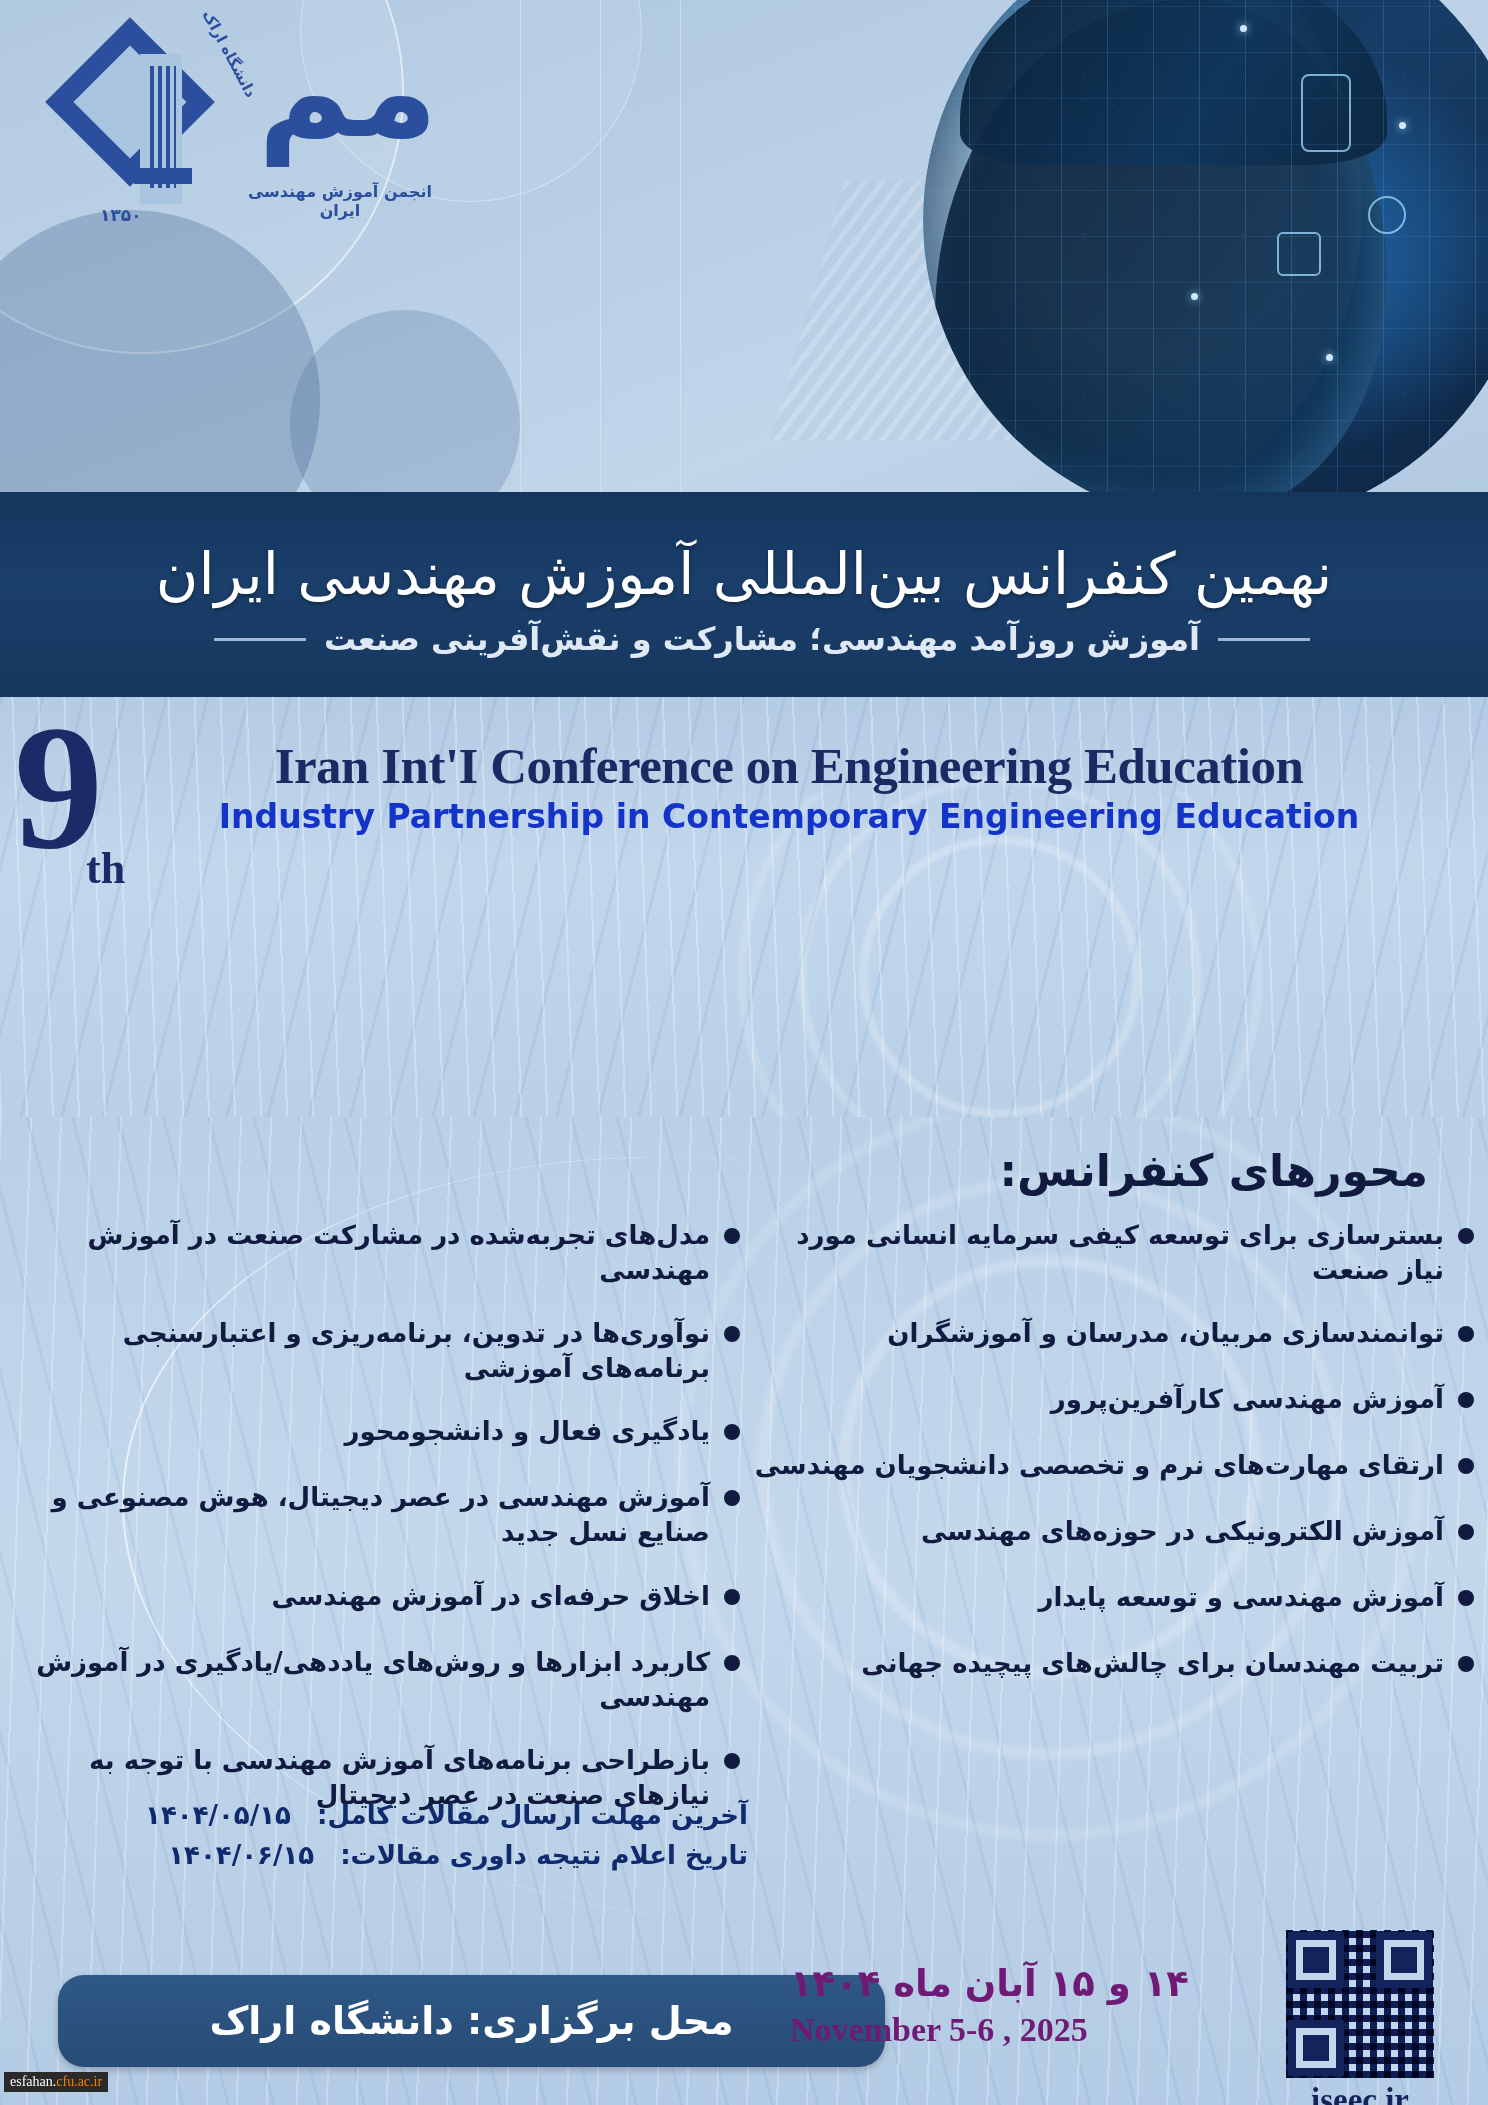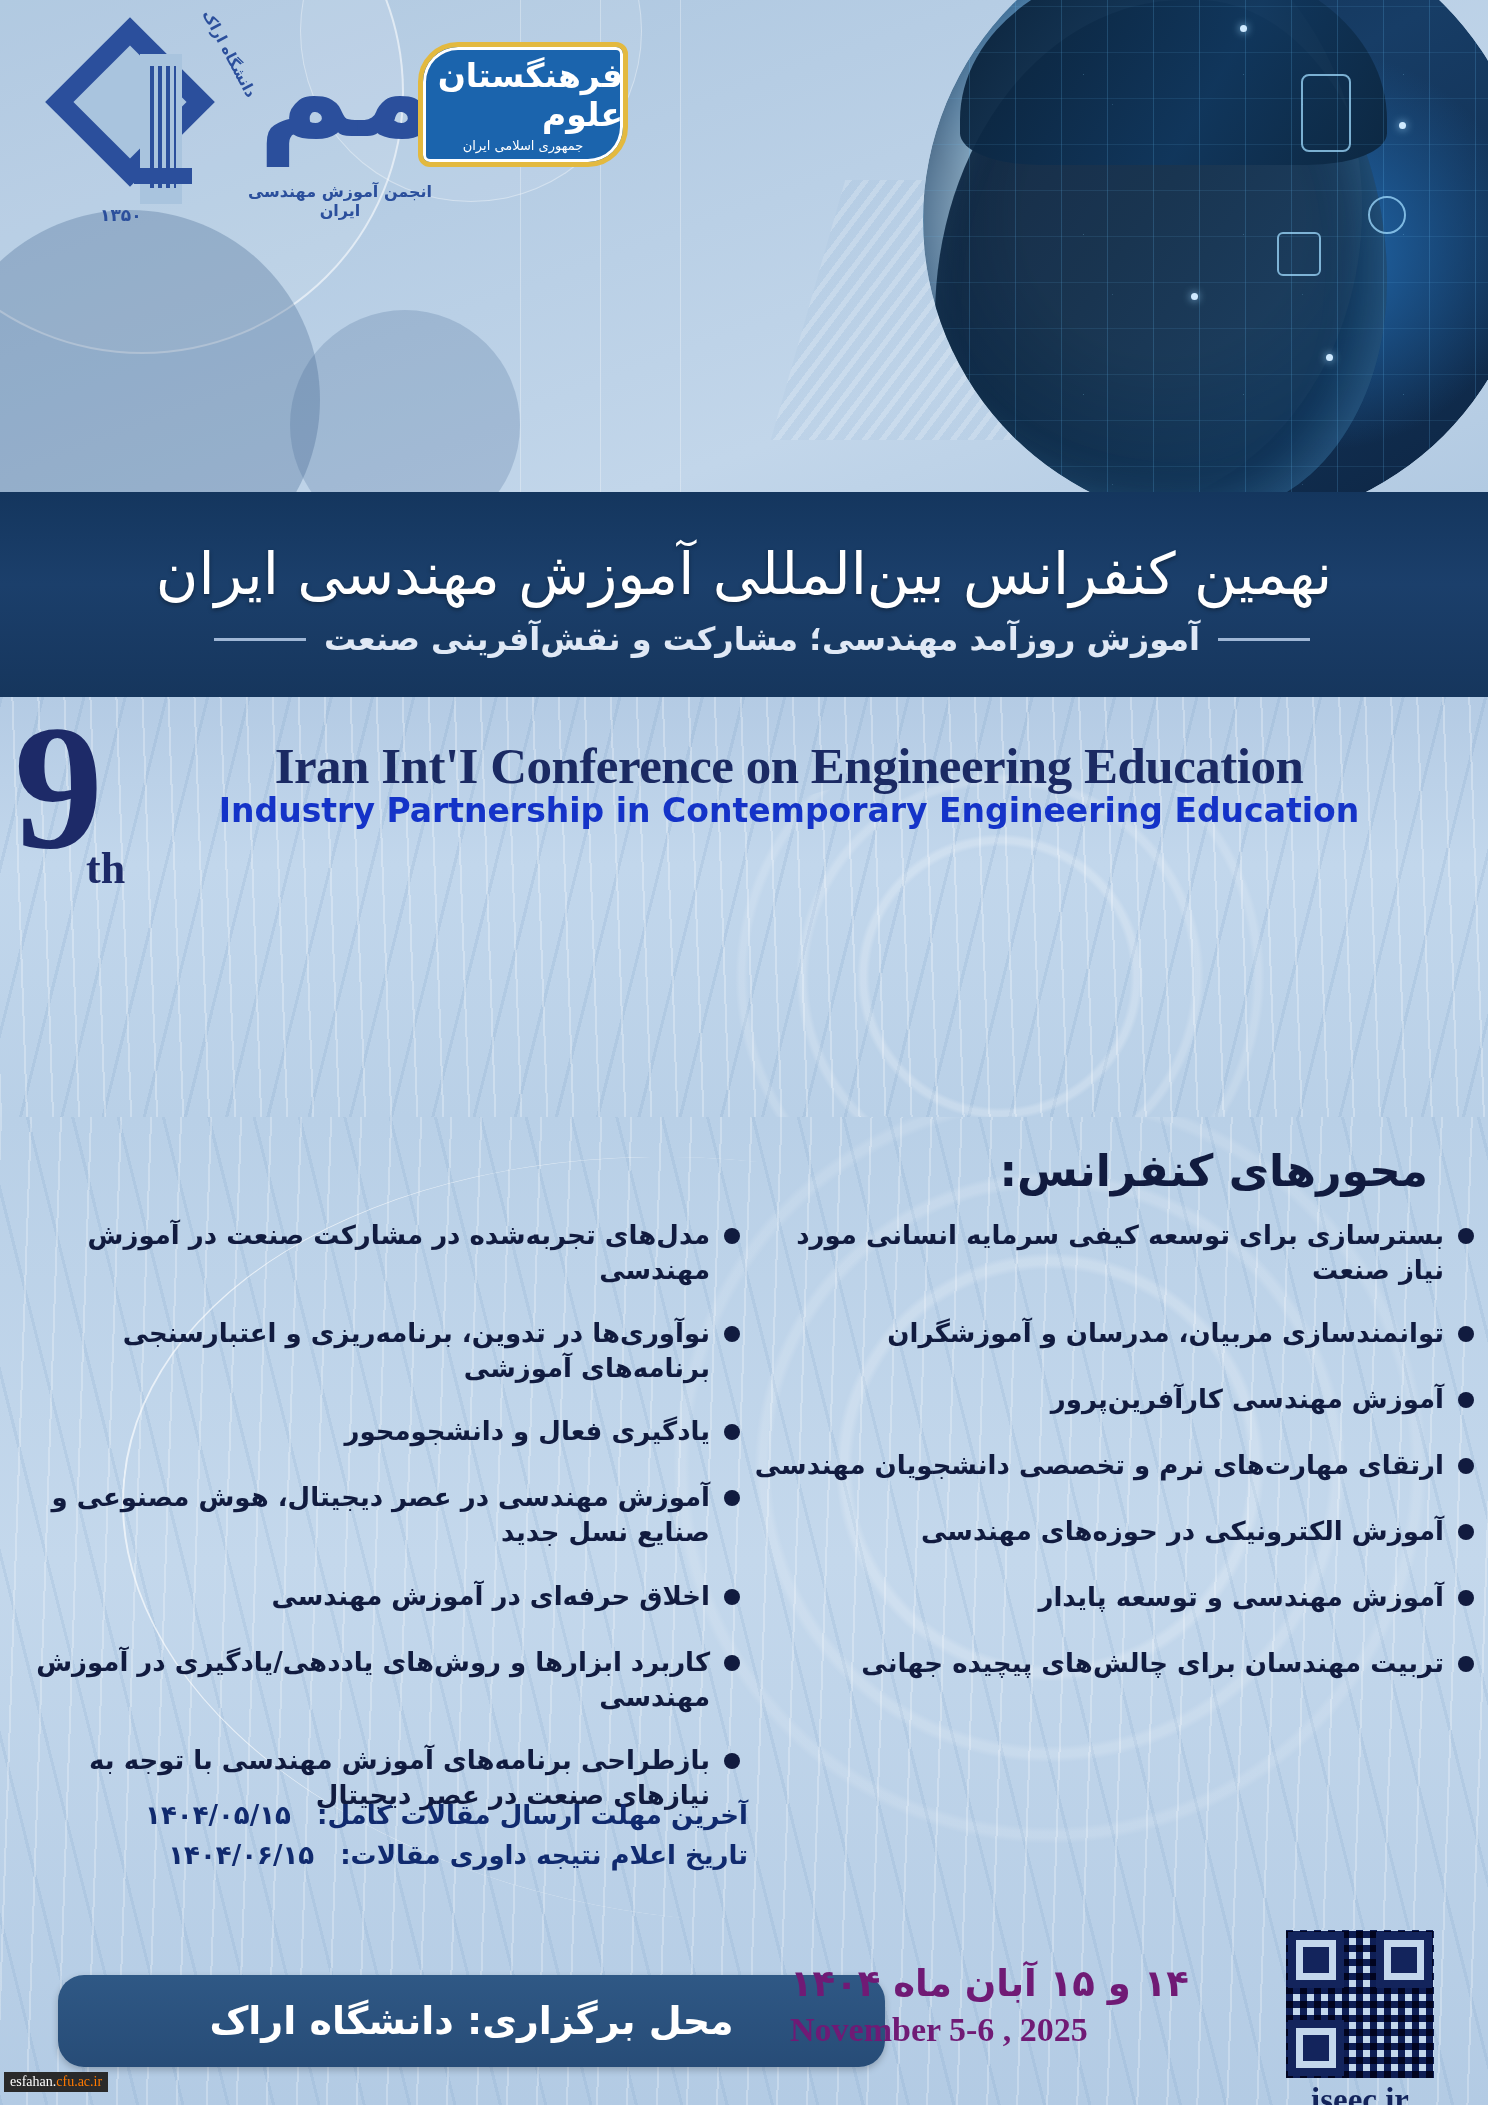--- a/index.html
+++ b/index.html
@@ -160,21 +160,21 @@
   .nine-th{
     position:absolute;left:86px;top:146px;color:#1d2a68;font-size:44px;font-weight:bold;
     font-family:"Liberation Serif",serif;
   }
   .en-title{
     position:absolute;left:110px;top:28px;right:20px;text-align:center;
     color:#1b2a63;font-size:51px;font-weight:bold;font-family:"Liberation Serif",serif;
     letter-spacing:-.5px;direction:ltr;margin-top:12px;
   }
   .en-sub{
-    position:absolute;left:110px;top:94px;right:20px;text-align:center;
+    position:absolute;left:110px;top:100px;right:20px;text-align:center;
     color:#1433c8;font-size:33px;font-weight:bold;direction:ltr;
   }
 
   
   .topics-head{
     position:absolute;right:60px;top:1145px;color:#111b3f;font-size:44px;font-weight:bold;
   }
   .cols{position:absolute;left:0;top:1218px;width:1488px;height:600px;}
   .col{position:absolute;top:0;}
   .col-right{right:14px;width:720px;}
@@ -306,26 +306,20 @@
         <div class="pillar-base"></div>
         <div class="arak-curve">دانشگاه اراک</div>
         <div class="arak-year">۱۳۵۰</div>
       </div>
 
       <div class="logo-isee">
         <div class="isee-mark">مم</div>
         <div class="isee-txt">انجمن آموزش مهندسی ایران</div>
       </div>
 
-      <div class="logo-acad">
-        <div class="acad-frame">
-          <div class="acad-l1">فرهنگستان علوم</div>
-          <div class="acad-l2">جمهوری اسلامی ایران</div>
-        </div>
-      </div>
 
     </div>
   </div>
 
   <div class="titleband">
     <div class="fa-title">نهمین کنفرانس بین‌المللی آموزش مهندسی ایران</div>
     <div class="fa-sub-wrap">
       <div class="rule"></div>
       <div class="fa-sub">آموزش روزآمد مهندسی؛ مشارکت و نقش‌آفرینی صنعت</div>
       <div class="rule"></div>

